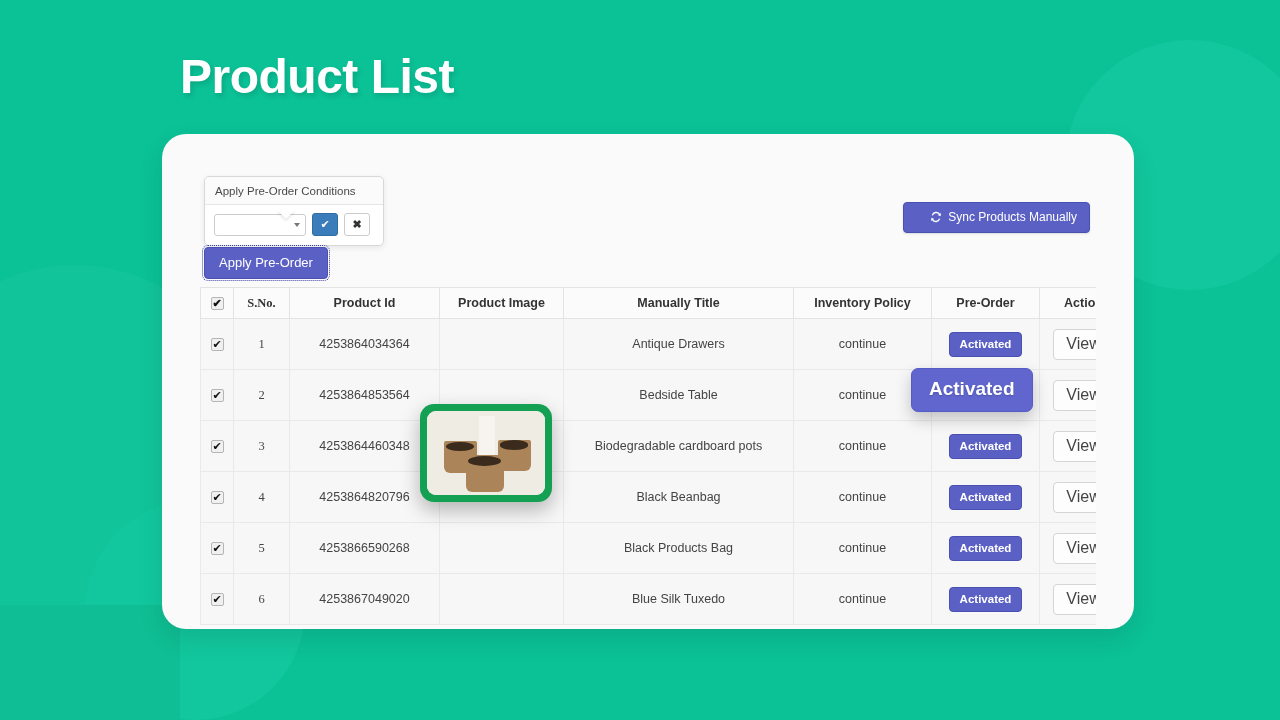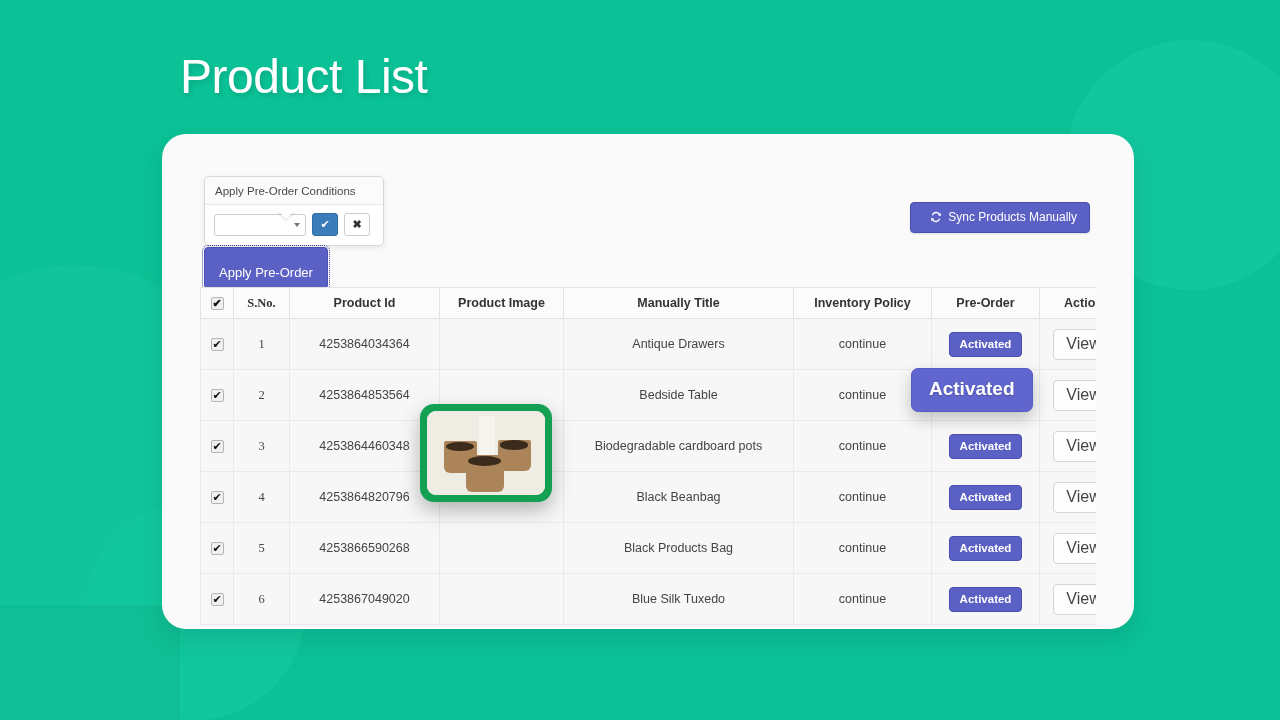--- a/index.html
+++ b/index.html
@@ -15,21 +15,21 @@
   .bg-layer { position:absolute; inset:0; overflow:hidden; }
   .bg-circle { position:absolute; border-radius:50%; }
   .circ-tr { width:250px; height:250px; right:-35px; top:40px;  background:#12c79d; }
   .circ-bl { width:360px; height:360px; left:-105px; top:265px; background:#11c49a; }
   .circ-bl2{ width:220px; height:220px; left:85px;  top:500px;  background:#12c79d; }
   .bg-band { position:absolute; left:0; top:605px; width:180px; height:115px; background:#0fbe94; }
 
   
   .page-title {
     position:absolute; left:180px; top:53px;
-    font-size:48px; font-weight:normal; color:#ffffff;
+    font-size:48px; font-weight:bold; color:#ffffff;
     letter-spacing:-0.5px; line-height:1;
     text-shadow:2px 3px 5px rgba(0,0,0,0.13);
   }
 
   
   .card {
     position:absolute; left:162px; top:134px;
     width:972px; height:495px;
     background:#fafafa; border-radius:24px;
     box-shadow:0 10px 26px rgba(0,0,0,0.10);
@@ -73,29 +73,29 @@
     position:absolute; left:115px; top:76px; width:0; height:0;
     border-left:9px solid transparent; border-right:9px solid transparent;
     border-top:9px solid #ffffff;
     filter:drop-shadow(0 2px 1px rgba(0,0,0,0.10));
   }
 
   
   .apply-btn {
     position:absolute; left:42px; top:113px;
     background:#5b60c4; border:1px solid #4a4fb2; border-radius:4px;
-    color:#fff; font-size:13px; padding:17px 14px 8px 14px;
+    color:#fff; font-size:13px; padding:7px 14px 8px 14px;
     outline:1px dotted #3d41a0; outline-offset:1px; cursor:pointer;
   }
 
   
   .sync-btn {
     position:absolute; right:44px; top:68px;
     background:#5b60c4; border:1px solid #4a4fb2; border-radius:4px;
-    color:#fff; font-size:12px; padding:7px 12px 8px 19px;
+    color:#fff; font-size:12px; padding:7px 12px 8px 26px;
     display:flex; align-items:center; gap:6px; cursor:pointer;
     box-shadow:0 1px 2px rgba(0,0,0,0.12);
   }
   .sync-btn svg { display:block; }
 
   
   .search-wrap { position:absolute; right:44px; top:112px; display:flex; gap:8px; }
   .search-input {
     width:160px; height:25px; border:1px solid #ccc; border-radius:3px;
     background:#fff; font-size:12px; color:#333; padding:0 8px;

